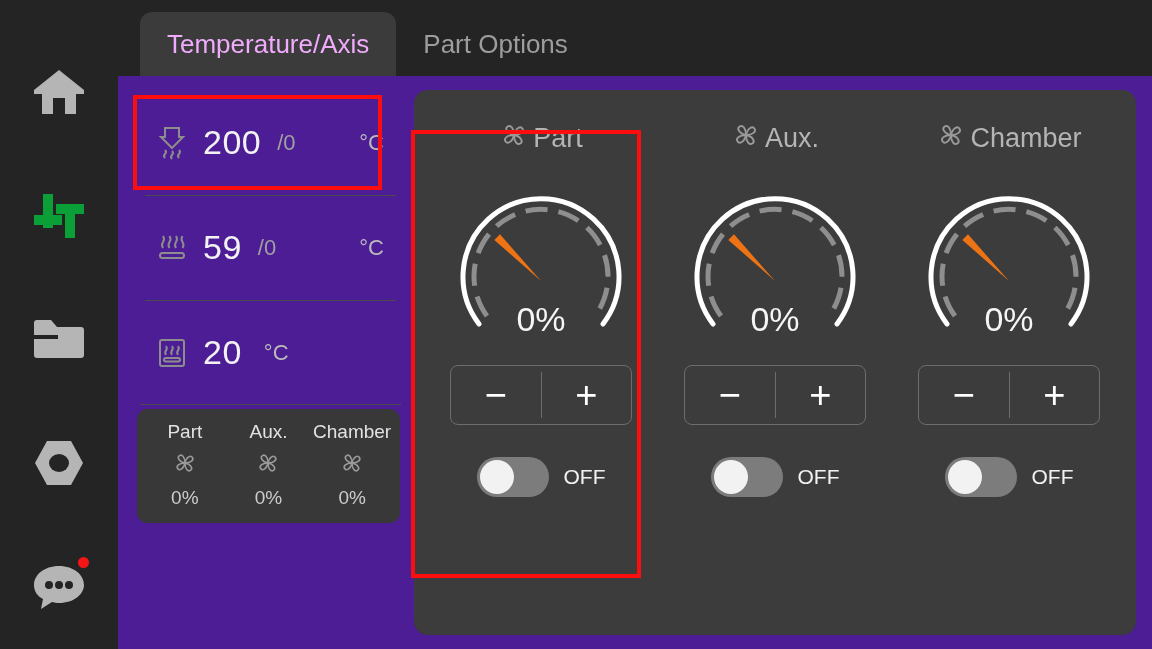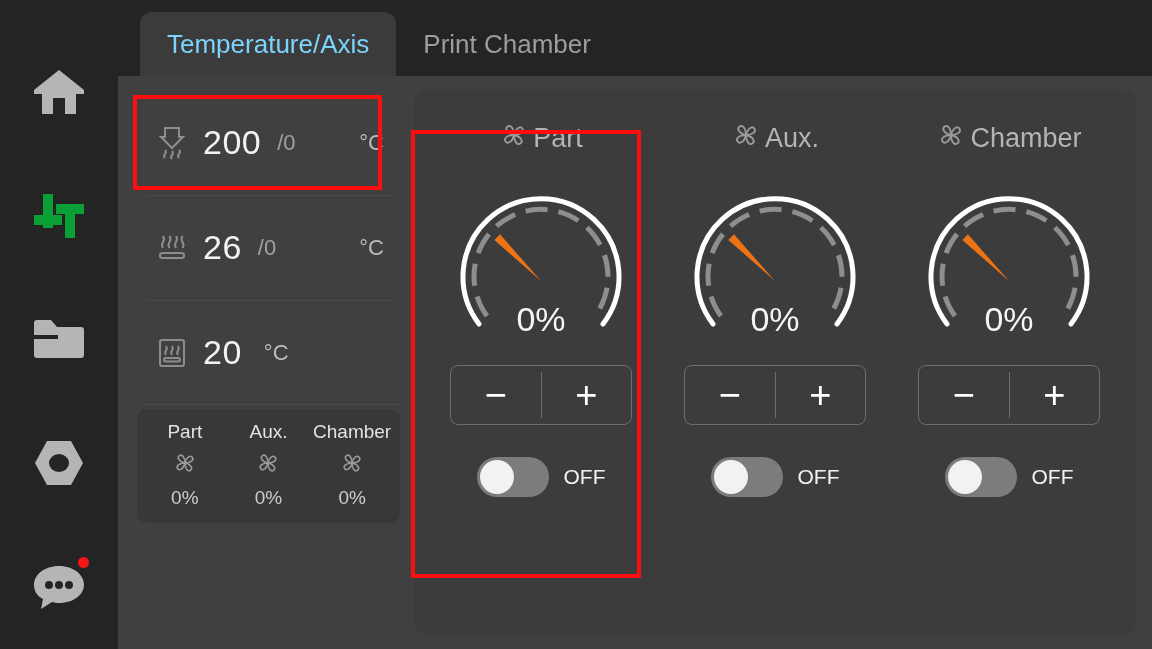--- a/index.html
+++ b/index.html
@@ -53,27 +53,27 @@
     height: 64px;
     padding: 0 27px;
     display: flex; align-items: center;
     font-size: 26px;
     color: #9d9d9d;
     border-radius: 12px 12px 0 0;
     white-space: nowrap;
   }
   .tab.active {
     background: #3b3b3b;
-    color: #7dd3fc;
+    color: #f0abfc;
   }
 
   
   .body {
     flex: 1;
-    background: #404040;
+    background: #4c1d95;
     display: flex;
     padding: 14px 16px 14px 14px;
     gap: 14px;
   }
 
   
   .statuscol {
     width: 268px; flex: 0 0 268px;
     display: flex; flex-direction: column;
     position: relative;
@@ -248,21 +248,21 @@
         </svg>
       </span>
     </div>
 
   </div>
 
   <div class="content">
 
     <div class="tabbar">
       <div class="tab active">Temperature/Axis</div>
-      <div class="tab">Print Chamber</div>
+      <div class="tab">Part Options</div>
     </div>
 
     <div class="body">
 
       <div class="statuscol">
 
         <div class="status-row">
           <span class="st-icon">
             <svg width="30" height="34" viewBox="0 0 30 34">
               <g fill="none" stroke="#8d8d8d" stroke-width="2">
@@ -283,21 +283,21 @@
             <svg width="32" height="32" viewBox="0 0 32 32">
               <g fill="none" stroke="#8d8d8d" stroke-width="2">
                 <path d="M7 4 q2 3 0 6 q-2 3 0 6"></path>
                 <path d="M13.5 4 q2 3 0 6 q-2 3 0 6"></path>
                 <path d="M20 4 q2 3 0 6 q-2 3 0 6"></path>
                 <path d="M26 4 q-2 3 0 6 q2 3 0 6" transform="translate(0.5,0)"></path>
                 <rect x="4" y="21" width="24" height="5" rx="2.5"></rect>
               </g>
             </svg>
           </span>
-          <span class="st-val">26</span>
+          <span class="st-val">59</span>
           <span class="st-target">/0</span>
           <span class="st-unit">°C</span>
         </div>
 
         <div class="status-row">
           <span class="st-icon">
             <svg width="30" height="32" viewBox="0 0 30 32">
               <g fill="none" stroke="#8d8d8d" stroke-width="2">
                 <rect x="3" y="3" width="24" height="26" rx="2"></rect>
                 <path d="M9 9 q1.6 2.2 0 4.4 q-1.6 2.2 0 4.4"></path>

